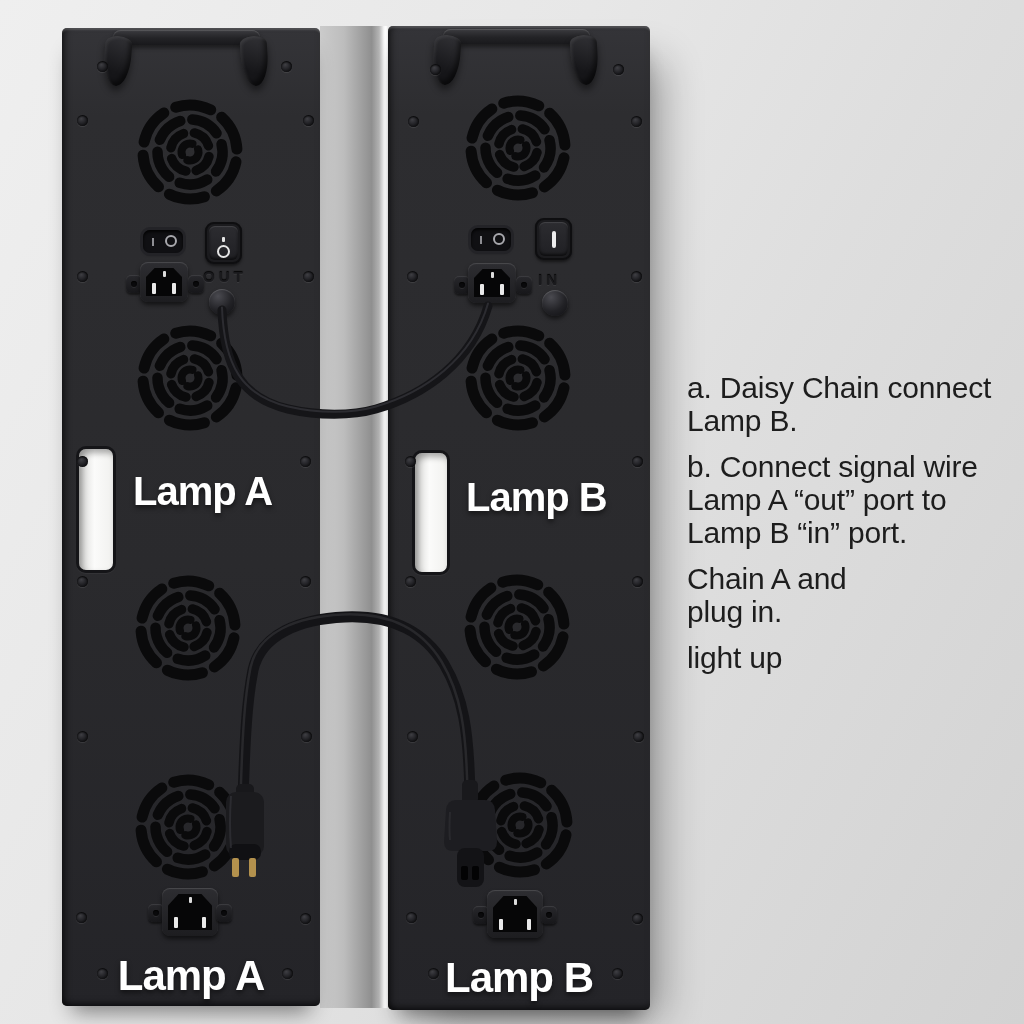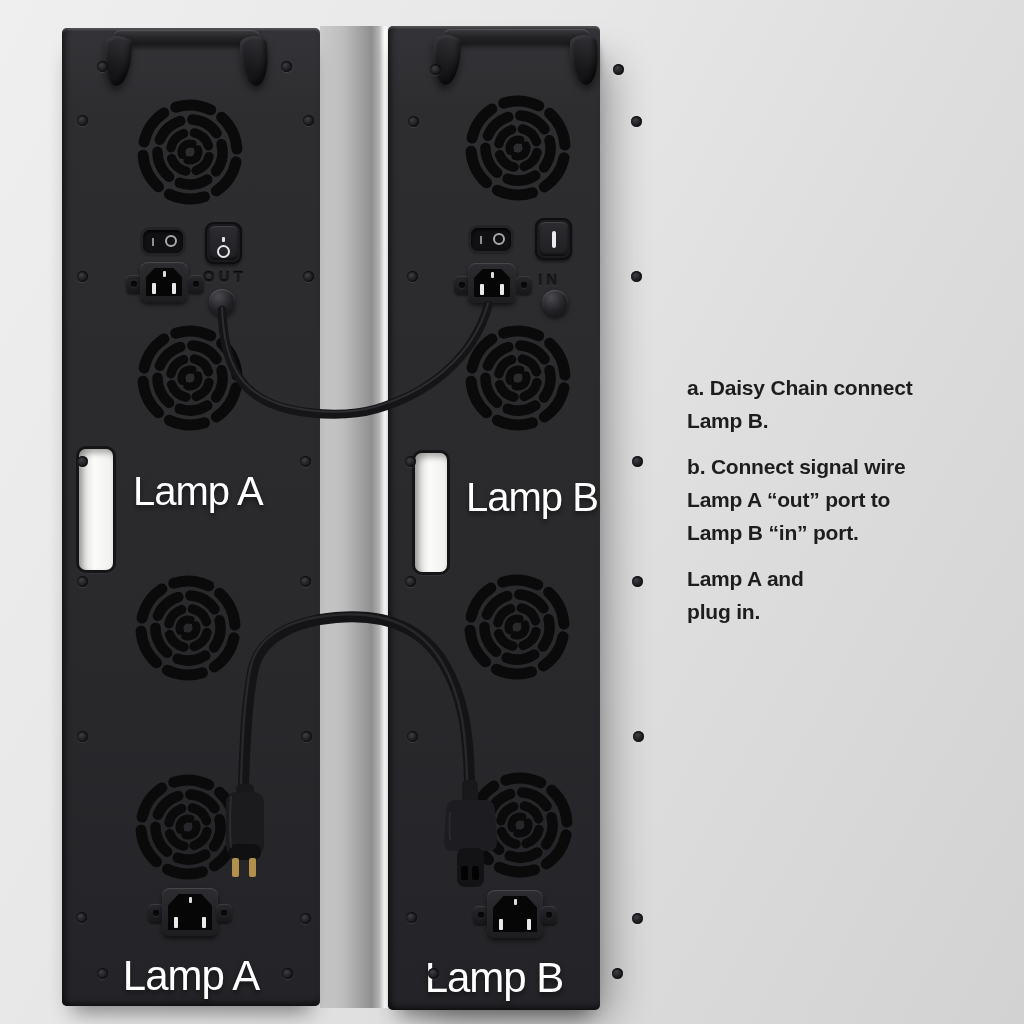--- a/index.html
+++ b/index.html
@@ -14,21 +14,21 @@
 
   
   .panel{border-radius:5px;
     background:linear-gradient(180deg,#343438 0%,#2d2d30 9%,#2a2a2d 55%,#242428 100%);
     box-shadow:inset 0 3px 2px -1px rgba(255,255,255,.17),
                inset 0 -5px 7px -3px rgba(0,0,0,.65),
                inset 6px 0 9px -5px rgba(0,0,0,.75),
                inset -3px 0 5px -3px rgba(255,255,255,.05),
                0 16px 20px -10px rgba(0,0,0,.45);}
   #panel-a{left:62px;top:28px;width:258px;height:978px;}
-  #panel-b{left:388px;top:26px;width:212px;height:984px;
+  #panel-b{left:388px;top:26px;width:262px;height:984px;
     box-shadow:inset 0 3px 2px -1px rgba(255,255,255,.17),
                inset 0 -5px 7px -3px rgba(0,0,0,.65),
                inset 6px 0 9px -5px rgba(0,0,0,.75),
                inset -3px 0 5px -3px rgba(255,255,255,.05),
                26px 22px 38px -14px rgba(0,0,0,.32),
                0 16px 20px -10px rgba(0,0,0,.45);}
 
   
   .h-bar{background:linear-gradient(180deg,#3b3b3f,#232326 55%,#19191c);
     border-radius:8px;box-shadow:0 3px 4px rgba(0,0,0,.45), inset 0 1px 1px rgba(255,255,255,.15);}
@@ -80,28 +80,28 @@
     box-shadow:0 3px 4px rgba(0,0,0,.55), inset 0 1px 1px rgba(255,255,255,.18);}
   .port-label{font-size:15px;font-weight:bold;letter-spacing:4px;color:#1a1a1d;
     text-shadow:0 1px 0 rgba(255,255,255,.06), 0 -1px 1px rgba(0,0,0,.9);}
 
   
   .slot{background:linear-gradient(90deg,#d6d6d4,#fbfbfa 45%,#f1f1ef);
     border:3px solid #151518;border-radius:10px;
     box-shadow:inset 3px 4px 6px rgba(0,0,0,.33), 0 1px 1px rgba(255,255,255,.05);}
 
   
-  .lamp-label{color:#ffffff;font-weight:normal;font-size:40px;letter-spacing:-1px;
+  .lamp-label{color:#ffffff;font-weight:bold;font-size:40px;letter-spacing:-1px;
     text-shadow:0 3px 5px rgba(0,0,0,.5);white-space:nowrap;}
   .lamp-label.bottom{left:0;right:0;text-align:center;font-size:42px;}
 
   
   #instructions{left:687px;top:371px;width:335px;color:#1d1d1d;}
-  #instructions p{position:static;margin:0 0 13px 0;font-size:21px;line-height:33px;
-    font-weight:bold;letter-spacing:-0.2px;}
+  #instructions p{position:static;margin:0 0 13px 0;font-size:30px;line-height:33px;
+    font-weight:normal;letter-spacing:-0.2px;}
   #instructions .line{position:static;display:block;}
 
   
   #wires{left:0;top:0;width:1024px;height:1024px;pointer-events:none;}
 </style>
 </head>
 <body>
 
 <svg width="0" height="0" style="position:absolute" aria-hidden="true">
   <defs>
@@ -322,20 +322,21 @@
     <p class="step">
       <span class="line">a. Daisy Chain connect</span>
       <span class="line">Lamp B.</span>
     </p>
     <p class="step">
       <span class="line">b. Connect signal wire</span>
       <span class="line">Lamp A “out” port to</span>
       <span class="line">Lamp B “in” port.</span>
     </p>
     <p class="step">
-      <span class="line">Lamp A and</span>
+      <span class="line">Chain A and</span>
       <span class="line">plug in.</span>
     </p>
     <p class="step">
+      <span class="line">light up</span>
     </p>
   </div>
 
 </div>
 
 </body></html>

